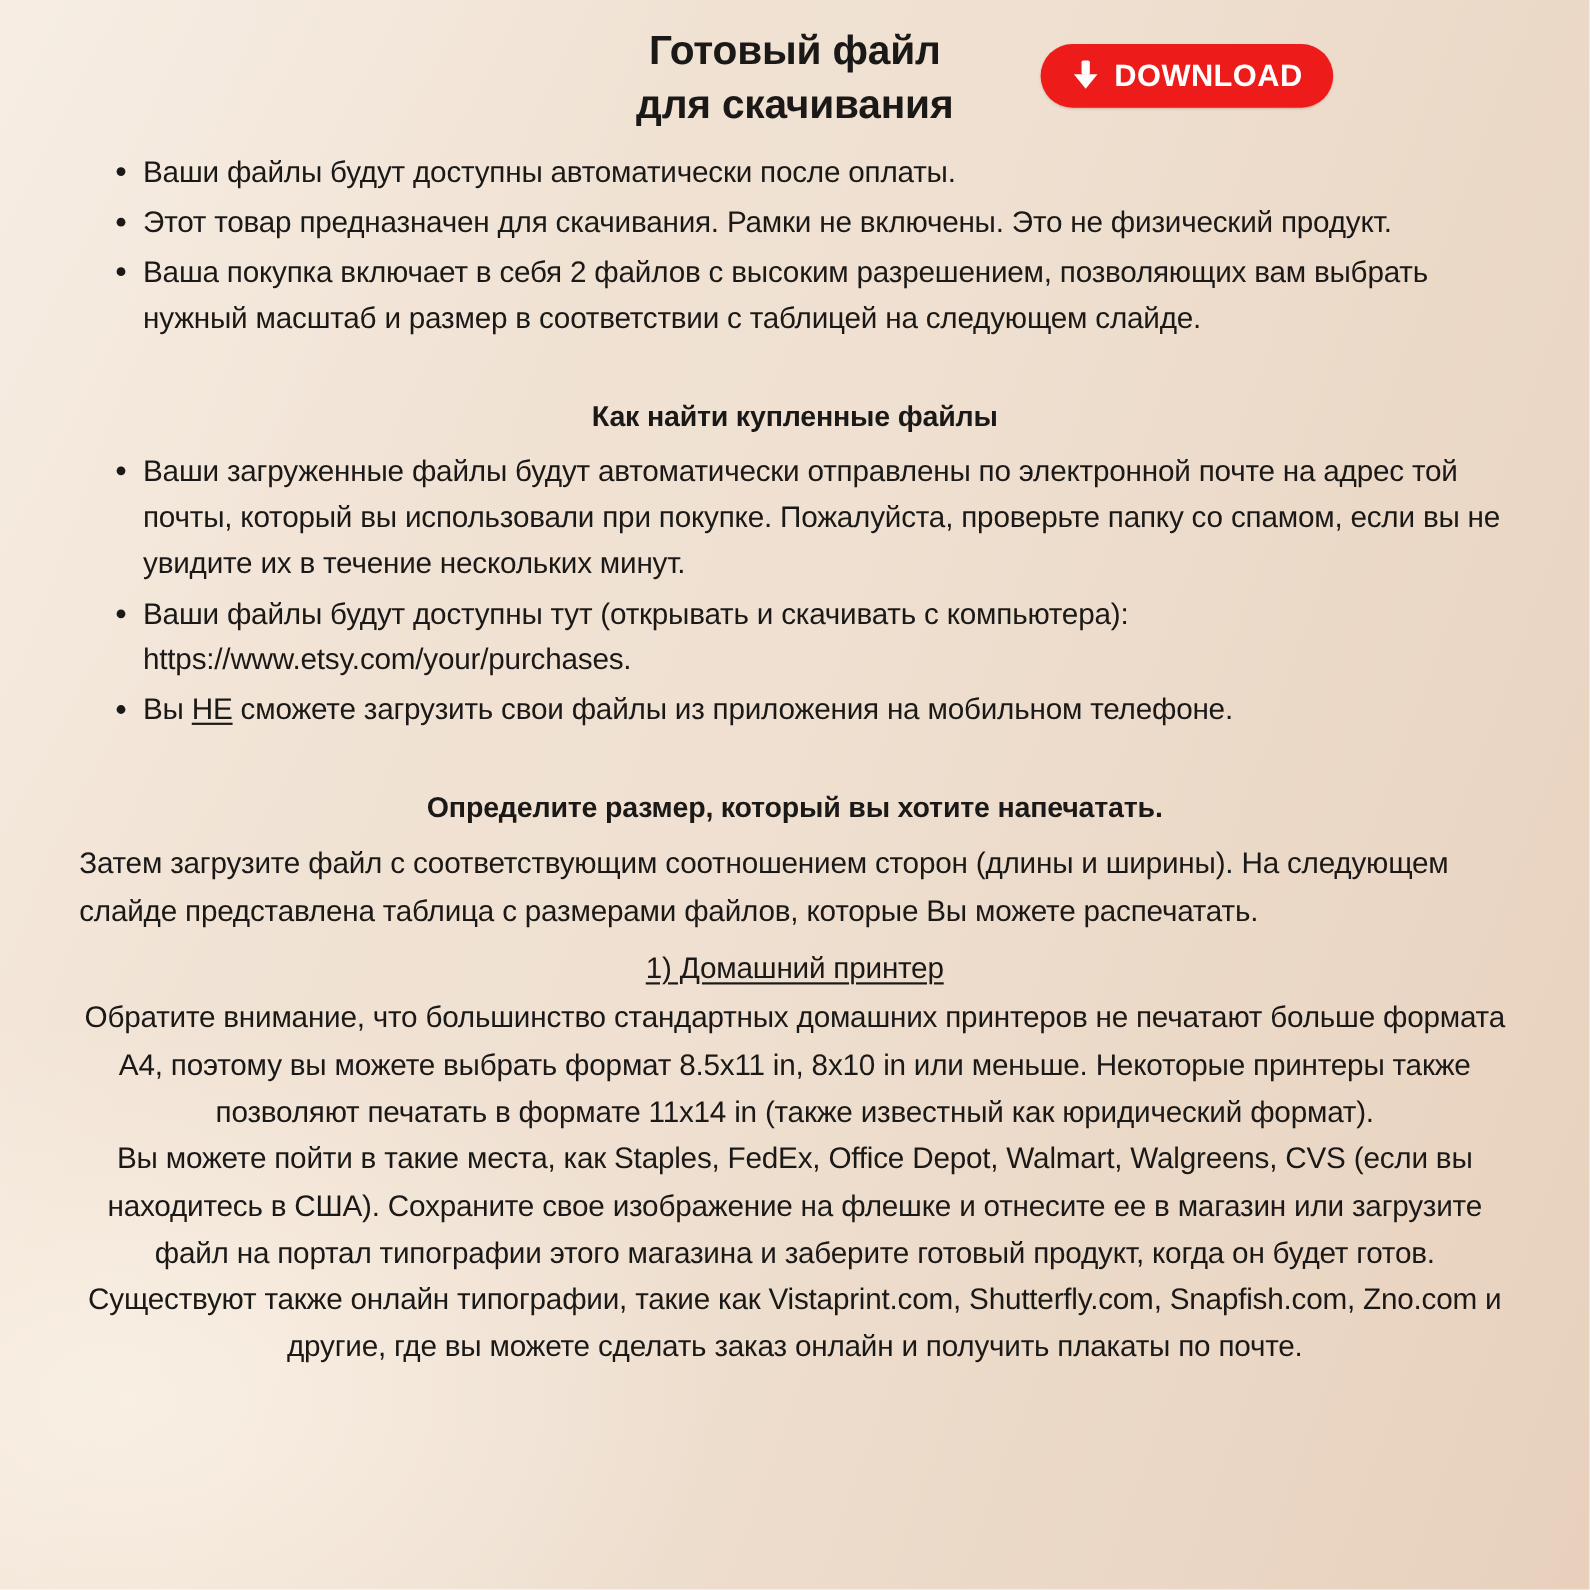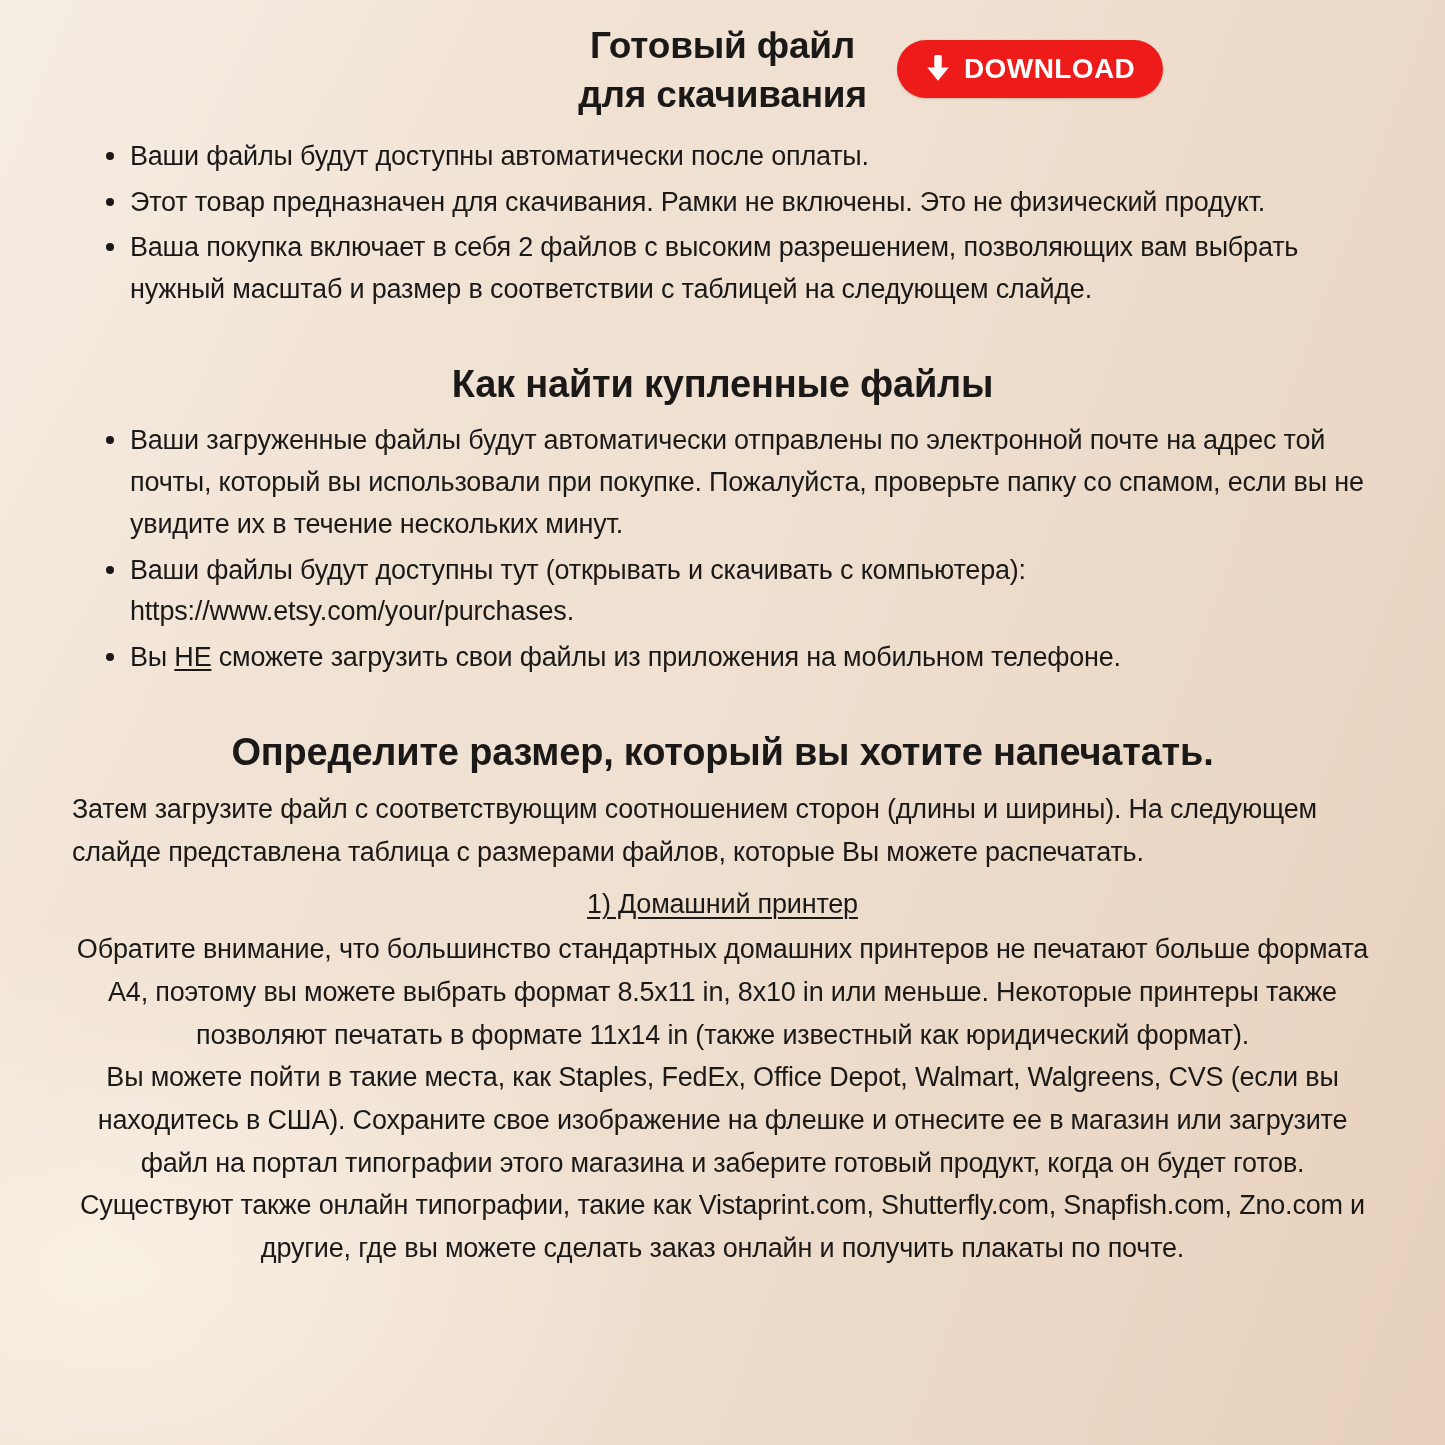--- a/index.html
+++ b/index.html
@@ -17,42 +17,42 @@
       linear-gradient(118deg, rgba(255,255,255,0.30) 0%, rgba(255,255,255,0) 30%),
       linear-gradient(110deg, #f3e6d8 0%, #efe0d1 48%, #e7d1bd 100%);
     letter-spacing: -0.2px;
   }
   .page { width: 1445px; height: 1445px; box-sizing: border-box; }
 
   
   .header { position: relative; padding-top: 22px; }
   .title { text-align: center; font-size: 37px; font-weight: 700; line-height: 1.32; }
   .download-btn {
-    position: absolute; left: 897px; top: 40px;
+    position: absolute; left: 946px; top: 40px;
     height: 58px; padding: 0 28px;
     background: #ee1b1b; border: none; border-radius: 32px;
     color: #ffffff; font-family: inherit; font-size: 28px; font-weight: 700;
     letter-spacing: 0.4px;
     display: flex; align-items: center; gap: 13px; cursor: pointer;
     box-shadow: 0 1px 2px rgba(120,60,40,0.25);
   }
   .download-btn svg { display: block; }
 
   
   ul.blist { margin: 16px 58px 0 104px; padding: 0; list-style: none; }
   ul.blist li {
     position: relative; padding-left: 26px;
     font-size: 27px; line-height: 1.55; margin: 0 0 4px 0;
   }
   ul.blist li::before {
     content: ""; position: absolute; left: 2px; top: 16px;
     width: 8px; height: 8px; border-radius: 50%; background: #1b1917;
   }
 
-  .section-heading { text-align: center; font-size: 38px; font-weight: 700; margin: 52px 0 14px 0; }
+  .section-heading { text-align: center; font-size: 26px; font-weight: 700; margin: 52px 0 14px 0; }
 
   .size-body { font-size: 27px; line-height: 1.58; margin: 10px 72px 0 72px; }
 
   .option-title {
     text-align: center; font-size: 27px; margin: 16px 0 8px 0;
     text-decoration: underline; text-underline-offset: 4px; text-decoration-thickness: 2px;
   }
   .option-body { text-align: center; font-size: 27px; line-height: 1.58; margin: 0 70px; }
 
   .u { text-decoration: underline; text-underline-offset: 3px; text-decoration-thickness: 2px; }

